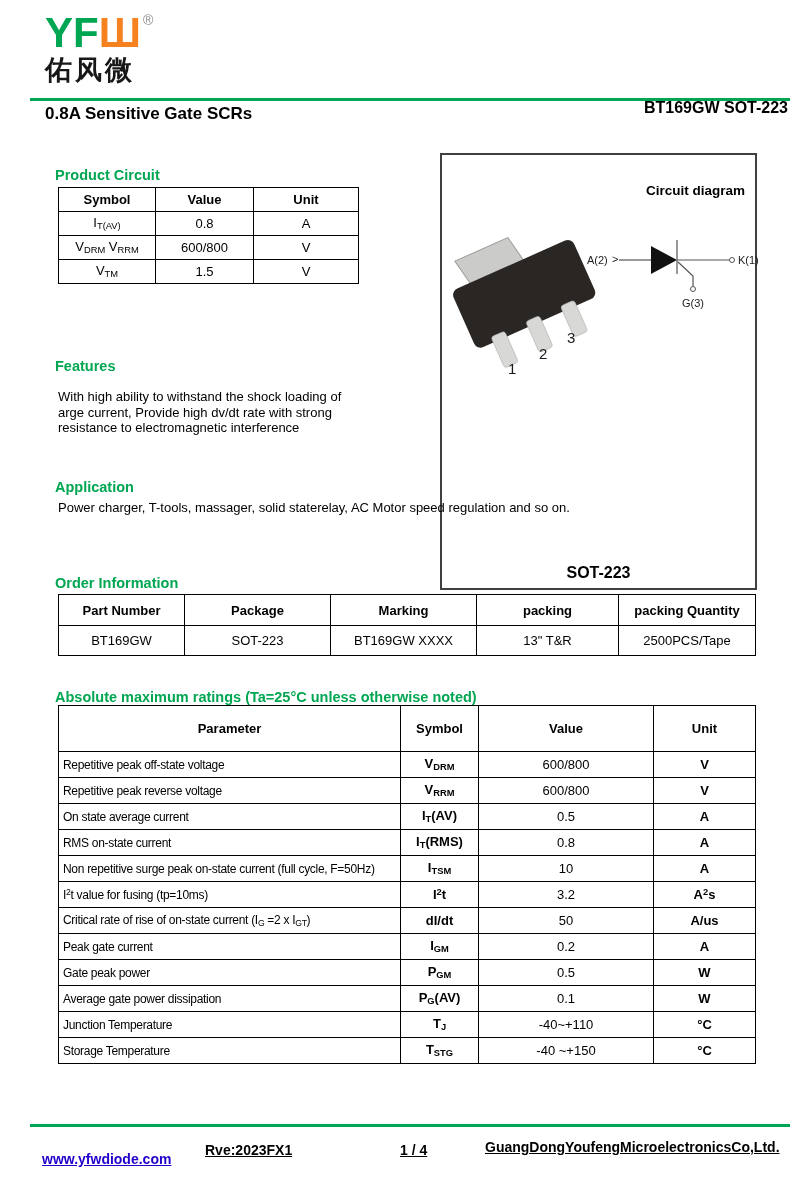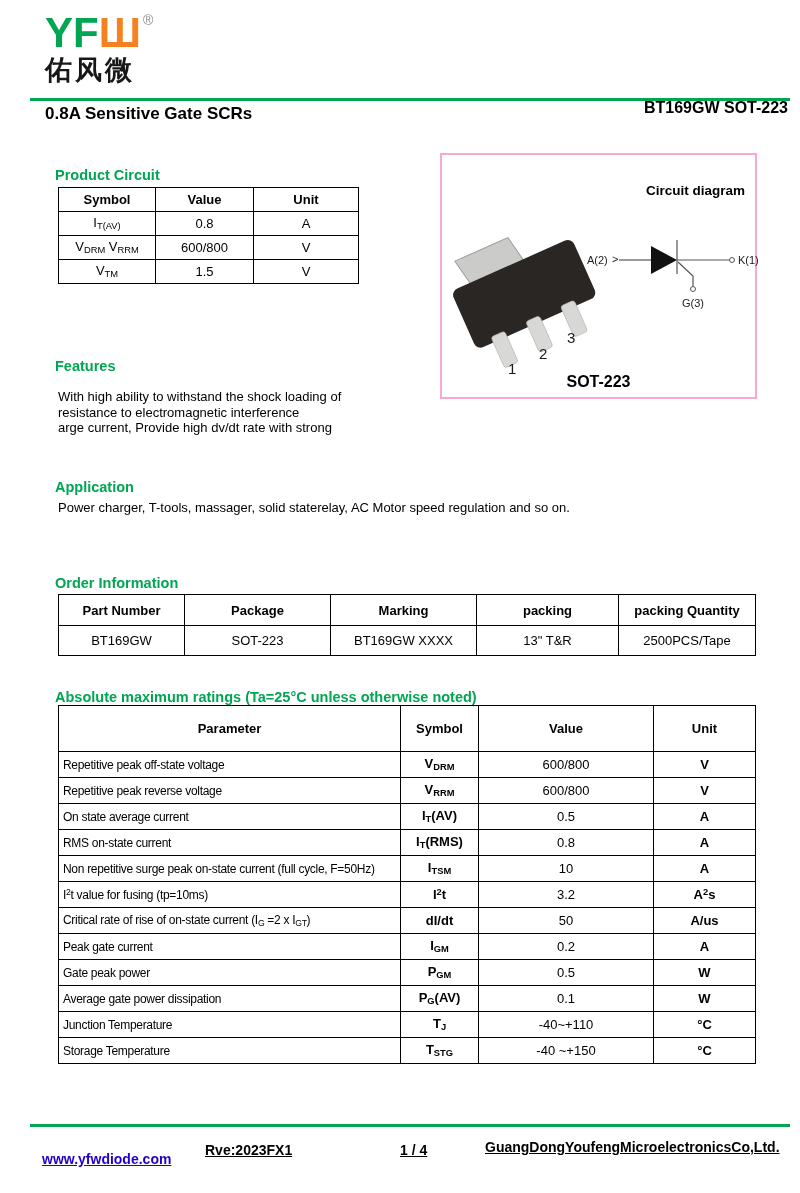--- a/index.html
+++ b/index.html
@@ -37,21 +37,21 @@
   .oi-table th{height:30px;}
   .oi-table td{height:29px;}
 
   .amr-table{left:58px;top:705px;width:697px;}
   .amr-table th{height:45px;}
   .amr-table td{height:25px;}
   .amr-table td.param{text-align:left;padding-left:4px;font-size:12px;letter-spacing:-0.3px;white-space:nowrap;}
   .amr-table td.sym,.amr-table td.unit{font-weight:bold;}
 
   
-  .circuit-box{position:absolute;left:440px;top:153px;width:317px;height:246px;border:2px solid #f9a8d4;box-sizing:border-box;background:#fff;}
+  .circuit-box{position:absolute;left:440px;top:153px;width:317px;height:437px;border:2px solid #404040;box-sizing:border-box;background:#fff;}
   .circuit-title{position:absolute;right:10px;top:28px;font-size:13.5px;font-weight:bold;}
   .sot-label{position:absolute;left:0;right:0;bottom:6px;text-align:center;font-size:16px;font-weight:bold;}
   .scr-svg{position:absolute;left:145px;top:75px;overflow:visible;}
   .pkg-svg{position:absolute;left:8px;top:88px;overflow:visible;}
   .scr-svg text{font-family:"Liberation Sans",sans-serif;font-size:11px;fill:#222;}
   .pkg-svg text{font-family:"Liberation Sans",sans-serif;font-size:15px;fill:#1a1a1a;}
 
   
   .features-text{position:absolute;left:58px;top:389px;width:345px;font-size:13px;line-height:15.5px;}
   .application-text{position:absolute;left:58px;top:500px;width:560px;font-size:13px;}
@@ -138,22 +138,22 @@
       <circle cx="106" cy="59" r="2.5" fill="none" stroke="#555" stroke-width="1"></circle>
       <text x="95" y="77">G(3)</text>
     </svg>
 
     <div class="sot-label">SOT-223</div>
   </div>
 
   <div class="sec-head" style="left:55px;top:358px;">Features</div>
   <div class="features-text">
     <div>With high ability to withstand the shock loading of</div>
+    <div>arge current, Provide high dv/dt rate with strong</div>
     <div>resistance to electromagnetic interference</div>
-    <div>arge current, Provide high dv/dt rate with strong</div>
   </div>
 
   <div class="sec-head" style="left:55px;top:479px;">Application</div>
   <div class="application-text">Power charger, T-tools, massager, solid staterelay, AC Motor speed regulation and so on.</div>
 
   <div class="sec-head" style="left:55px;top:575px;">Order Information</div>
   <table class="oi-table">
     <colgroup>
         <col style="width:126px">
         <col style="width:146px">

